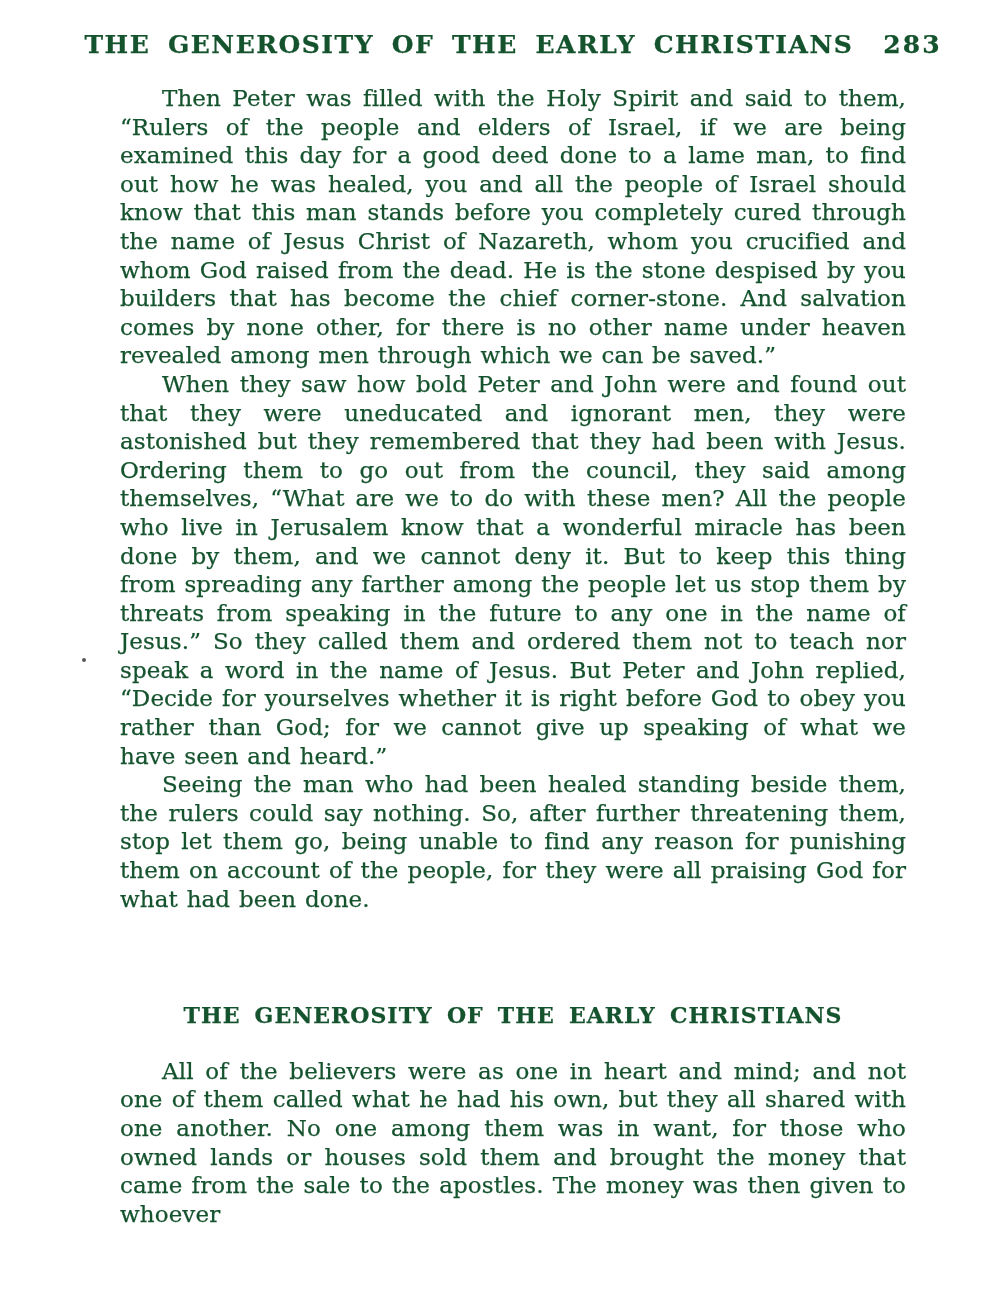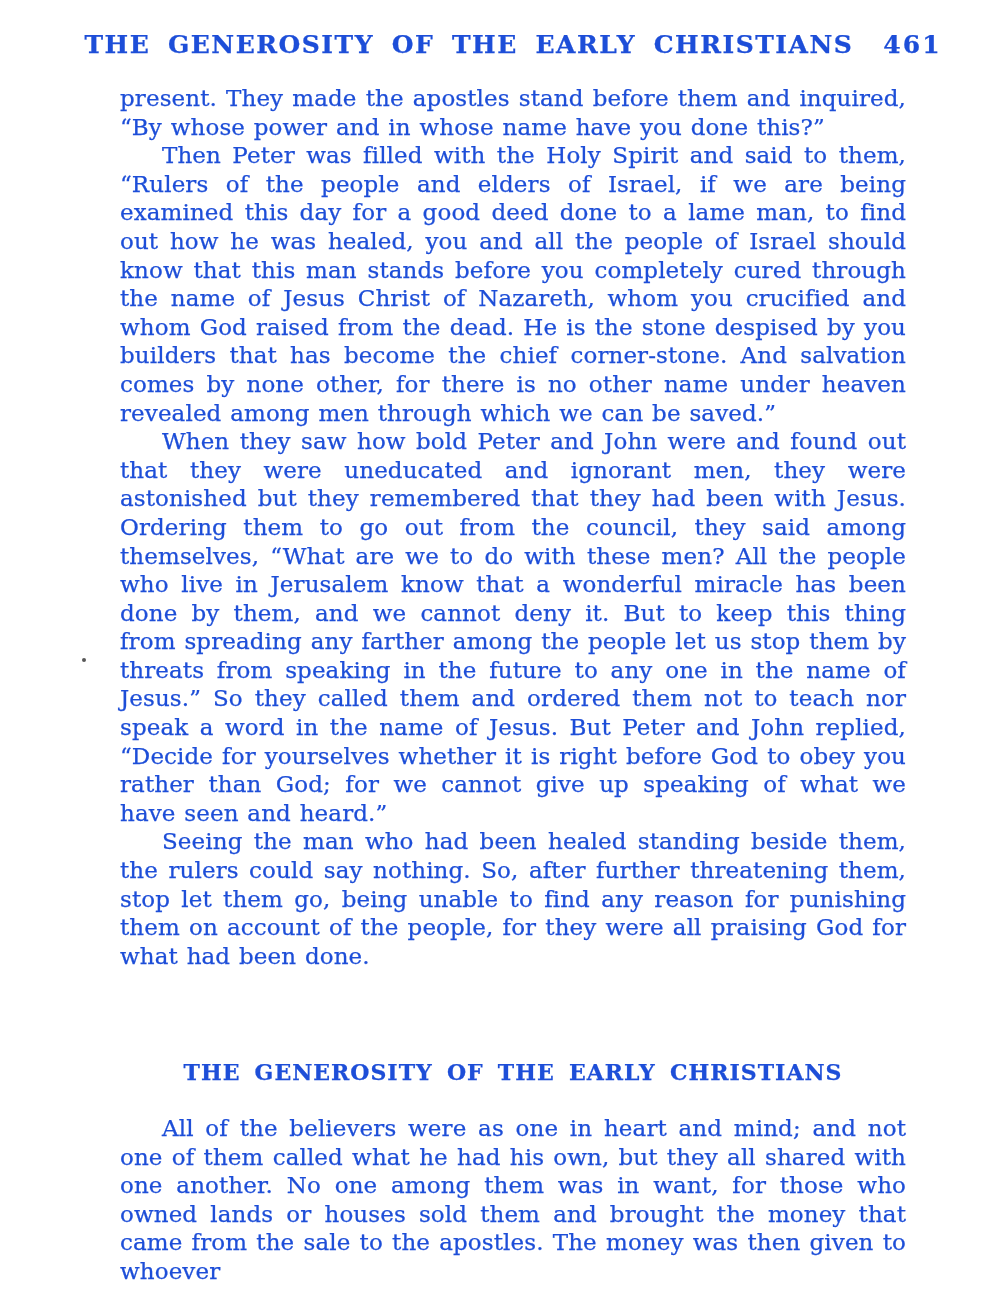--- a/index.html
+++ b/index.html
@@ -5,21 +5,21 @@
   html, body {
     margin: 0;
     padding: 0;
     background: #ffffff;
   }
   .page {
     position: relative;
     width: 1000px;
     height: 1304px;
     background: #ffffff;
-    color: #1d4ed8;
+    color: #14532d;
     font-family: "DejaVu Serif", "Liberation Serif", serif;
     overflow: hidden;
   }
   .column {
     position: absolute;
     left: 120px;
     top: 30px;
     width: 786px;
   }
   .running-head {
@@ -75,25 +75,24 @@
   }
 </style>
 </head>
 <body>
 
 <div class="page">
   <div class="column">
 
     <header class="running-head">
       <span class="rh-title">THE GENEROSITY OF THE EARLY CHRISTIANS</span>
-      <span class="rh-folio">461</span>
+      <span class="rh-folio">283</span>
     </header>
 
     <main class="body-text">
-      <p class="para no-indent">present.  They made the apostles stand before them and inquired, “By whose power and in whose name have you done this?”</p>
       <p class="para">Then Peter was filled with the Holy Spirit and said to them, “Rulers of the people and elders of Israel, if we are being examined this day for a good deed done to a lame man, to find out how he was healed, you and all the people of Israel should know that this man stands before you completely cured through the name of Jesus Christ of Nazareth, whom you crucified and whom God raised from the dead.  He is the stone despised by you builders that has become the chief corner-stone.  And salvation comes by none other, for there is no other name under heaven revealed among men through which we can be saved.”</p>
       <p class="para">When they saw how bold Peter and John were and found out that they were uneducated and ignorant men, they were astonished but they remembered that they had been with Jesus.  Ordering them to go out from the council, they said among themselves, “What are we to do with these men?  All the people who live in Jerusalem know that a wonderful miracle has been done by them, and we cannot deny it.  But to keep this thing from spreading any farther among the people let us stop them by threats from speaking in the future to any one in the name of Jesus.”  So they called them and ordered them not to teach nor speak a word in the name of Jesus.  But Peter and John replied, “Decide for yourselves whether it is right before God to obey you rather than God; for we cannot give up speaking of what we have seen and heard.”</p>
       <p class="para">Seeing the man who had been healed standing beside them, the rulers could say nothing.  So, after further threatening them, stop let them go, being unable to find any reason for punishing them on account of the people, for they were all praising God for what had been done.</p>
 
       <h2 class="section-heading">THE GENEROSITY OF THE EARLY CHRISTIANS</h2>
 
       <p class="para">All of the believers were as one in heart and mind; and not one of them called what he had his own, but they all shared with one another.  No one among them was in want, for those who owned lands or houses sold them and brought the money that came from the sale to the apostles.  The money was then given to whoever</p>
     </main>
 
   </div>

